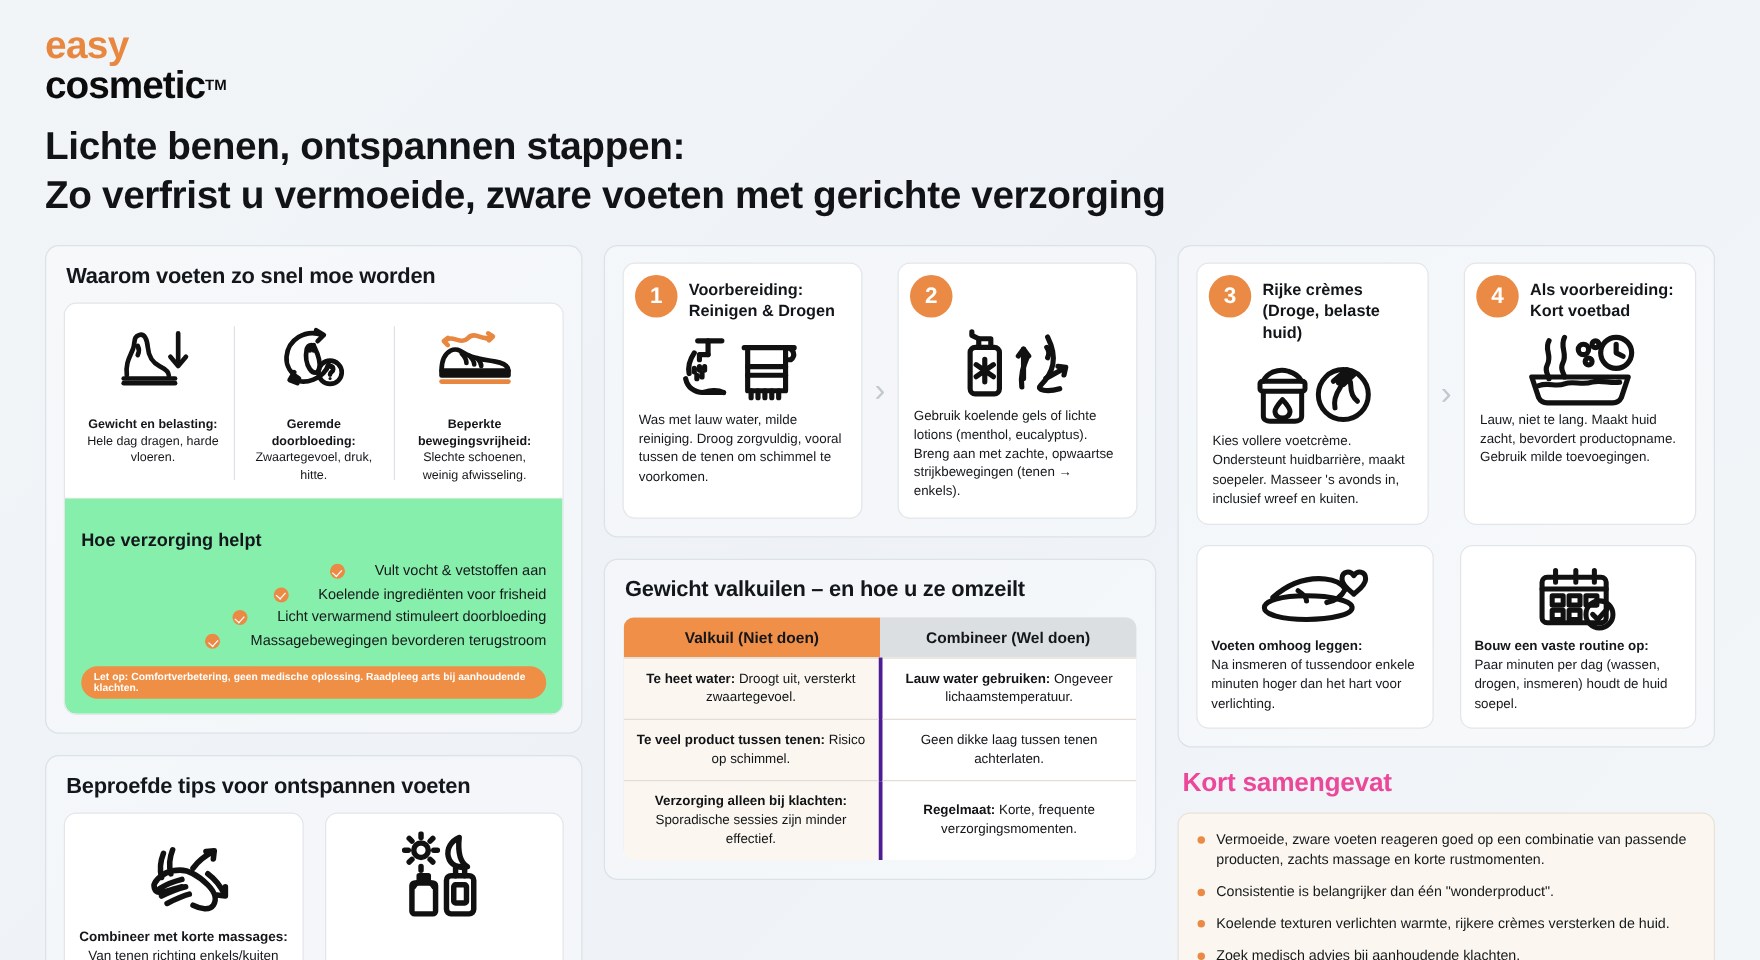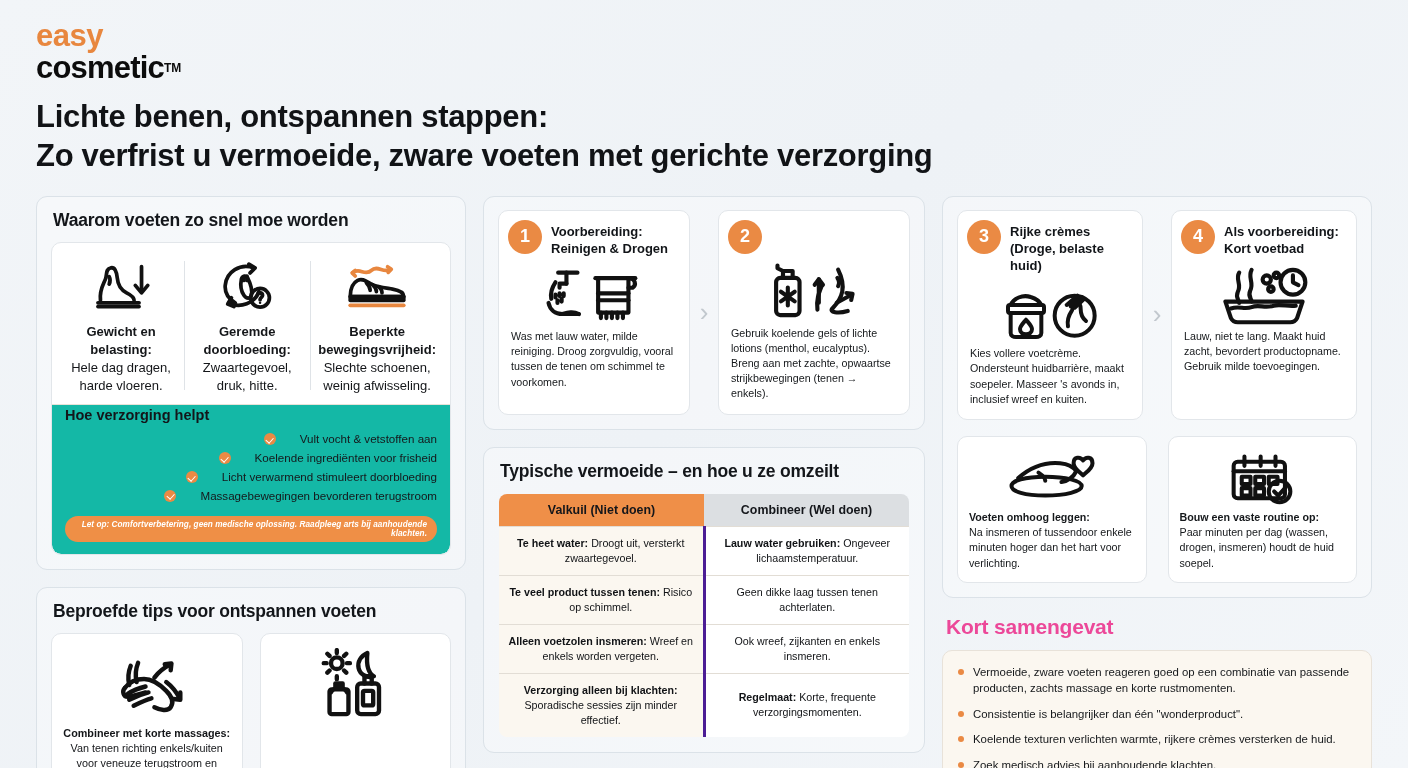--- a/index.html
+++ b/index.html
@@ -58,46 +58,45 @@
 
   
   .causes-card { overflow: hidden; }
   .causes-row { display: flex; padding: 12px 6px 10px; }
   .cause { flex: 1; padding: 0 8px; text-align: center; position: relative; }
   .cause + .cause::before {
     content: ""; position: absolute; left: 0; top: 6px; bottom: 4px;
     width: 1px; background: #dfe3e7;
   }
   .cause .ico { height: 62px; display: flex; align-items: center; justify-content: center; }
-  .cause .txt { font-size: 13px; line-height: 1.38; color: #141619; margin-top: 6px; text-align: center; }
+  .cause .txt { font-size: 10px; line-height: 1.38; color: #141619; margin-top: 16px; text-align: center; }
   .cause .txt b { font-weight: 700; display: block; }
 
   .help-box {
-    background: #14b8a6; border-top: 1px solid #e8e2d8;
-    padding: 2px 13px 12px; border-radius: 0 0 9px 9px;
+    background: #86efac; border-top: 1px solid #e8e2d8;
+    padding: 26px 13px 12px; border-radius: 0 0 9px 9px;
   }
   .help-title { font-size: 14.5px; font-weight: 700; margin-bottom: 7px; color: #13161a; }
   .help-list { list-style: none; }
   .help-list li {
     font-size: 11.6px; line-height: 1.62; color: #15181b;
     display: flex; align-items: flex-start; gap: 24px; justify-content: flex-end;
   }
   .tick {
     width: 12px; height: 12px; border-radius: 50%; background: #ea8a44; flex: none;
     margin-top: 3px; position: relative;
   }
   .tick::after {
     content: ""; position: absolute; left: 3.2px; top: 2.6px; width: 4px; height: 6.4px;
     border: solid #fff; border-width: 0 1.6px 1.6px 0; transform: rotate(42deg);
   }
   .disclaimer {
     margin-top: 10px; background: #ef8f46; color: #fff; border-radius: 20px;
-    font-size: 8.2px; font-weight: 700; text-align: right; padding: 4px 10px;
+    font-size: 8.2px; font-weight: 700; text-align: left; padding: 4px 10px;
     letter-spacing: 0.05px;
-    font-style: italic;
   }
 
   
   .tips-row { display: flex; gap: 17px; }
   .tip { flex: 1; padding: 14px 10px 12px; text-align: center; }
   .tip .ico { height: 74px; display: flex; align-items: center; justify-content: center; }
   .tip .txt { font-size: 10.8px; line-height: 1.42; color: #141619; margin-top: 4px; }
   .tip .txt b { font-weight: 700; }
 
   
@@ -370,21 +369,21 @@
                 <path class="st" d="M119 26 C122 30 122 34 120 38" stroke-width="4"></path>
               </svg>
             </div>
             <div class="step-body">Gebruik koelende gels of lichte lotions (menthol, eucalyptus). Breng aan met zachte, opwaartse strijkbewegingen (tenen → enkels).</div>
           </div>
 
         </div>
       </div>
 
       <div class="panel">
-        <div class="panel-title">Typische vermoeide – en hoe u ze omzeilt</div>
+        <div class="panel-title">Gewicht valkuilen – en hoe u ze omzeilt</div>
         <table class="tbl">
           <thead>
             <tr>
               <th class="do-not">Valkuil (Niet doen)</th>
               <th class="do">Combineer (Wel doen)</th>
             </tr>
           </thead>
           <tbody>
             <tr>
               <td class="left-cell">
@@ -397,28 +396,20 @@
             <tr>
               <td class="left-cell">
                 <b>Te veel product tussen tenen:</b><span> Risico op schimmel.</span>
               </td>
               <td class="right-cell">
                 <b></b><span>Geen dikke laag tussen tenen achterlaten.</span>
               </td>
             </tr>
             <tr>
               <td class="left-cell">
-                <b>Alleen voetzolen insmeren:</b><span> Wreef en enkels worden vergeten.</span>
-              </td>
-              <td class="right-cell">
-                <b></b><span>Ook wreef, zijkanten en enkels insmeren.</span>
-              </td>
-            </tr>
-            <tr>
-              <td class="left-cell">
                 <b>Verzorging alleen bij klachten:</b><span> Sporadische sessies zijn minder effectief.</span>
               </td>
               <td class="right-cell">
                 <b>Regelmaat:</b><span> Korte, frequente verzorgingsmomenten.</span>
               </td>
             </tr>
           </tbody>
         </table>
       </div>
     </div>

